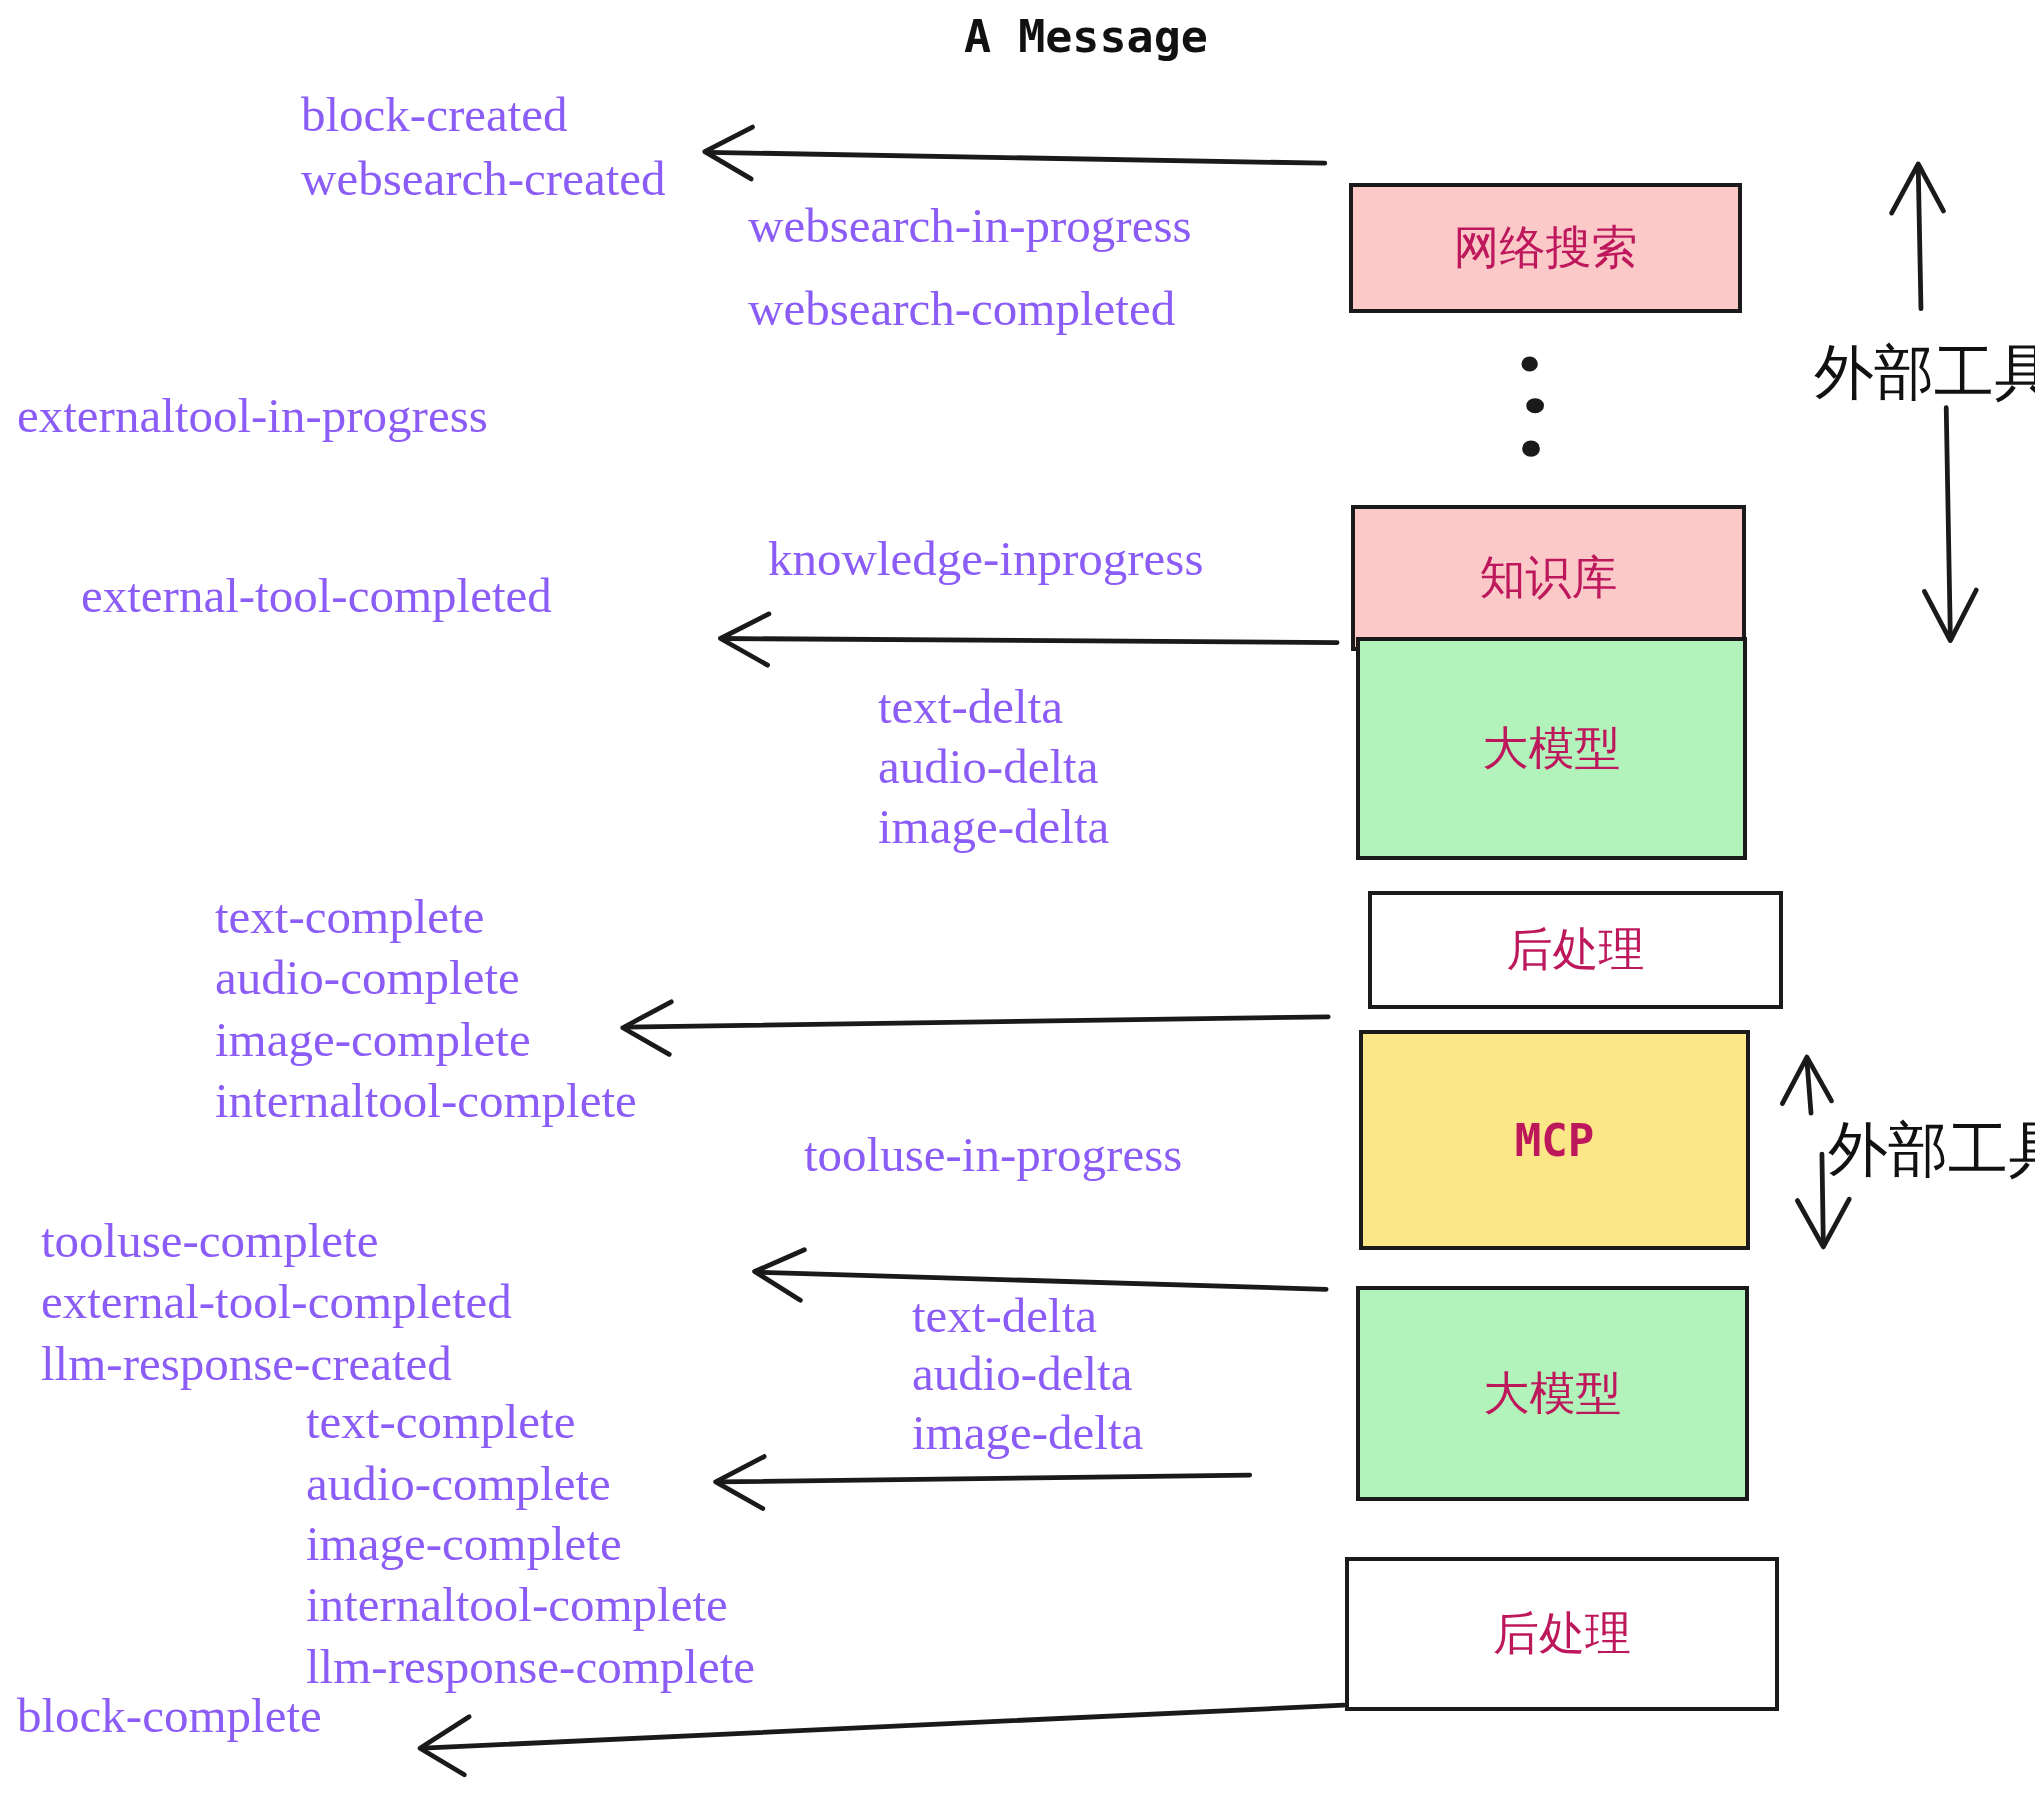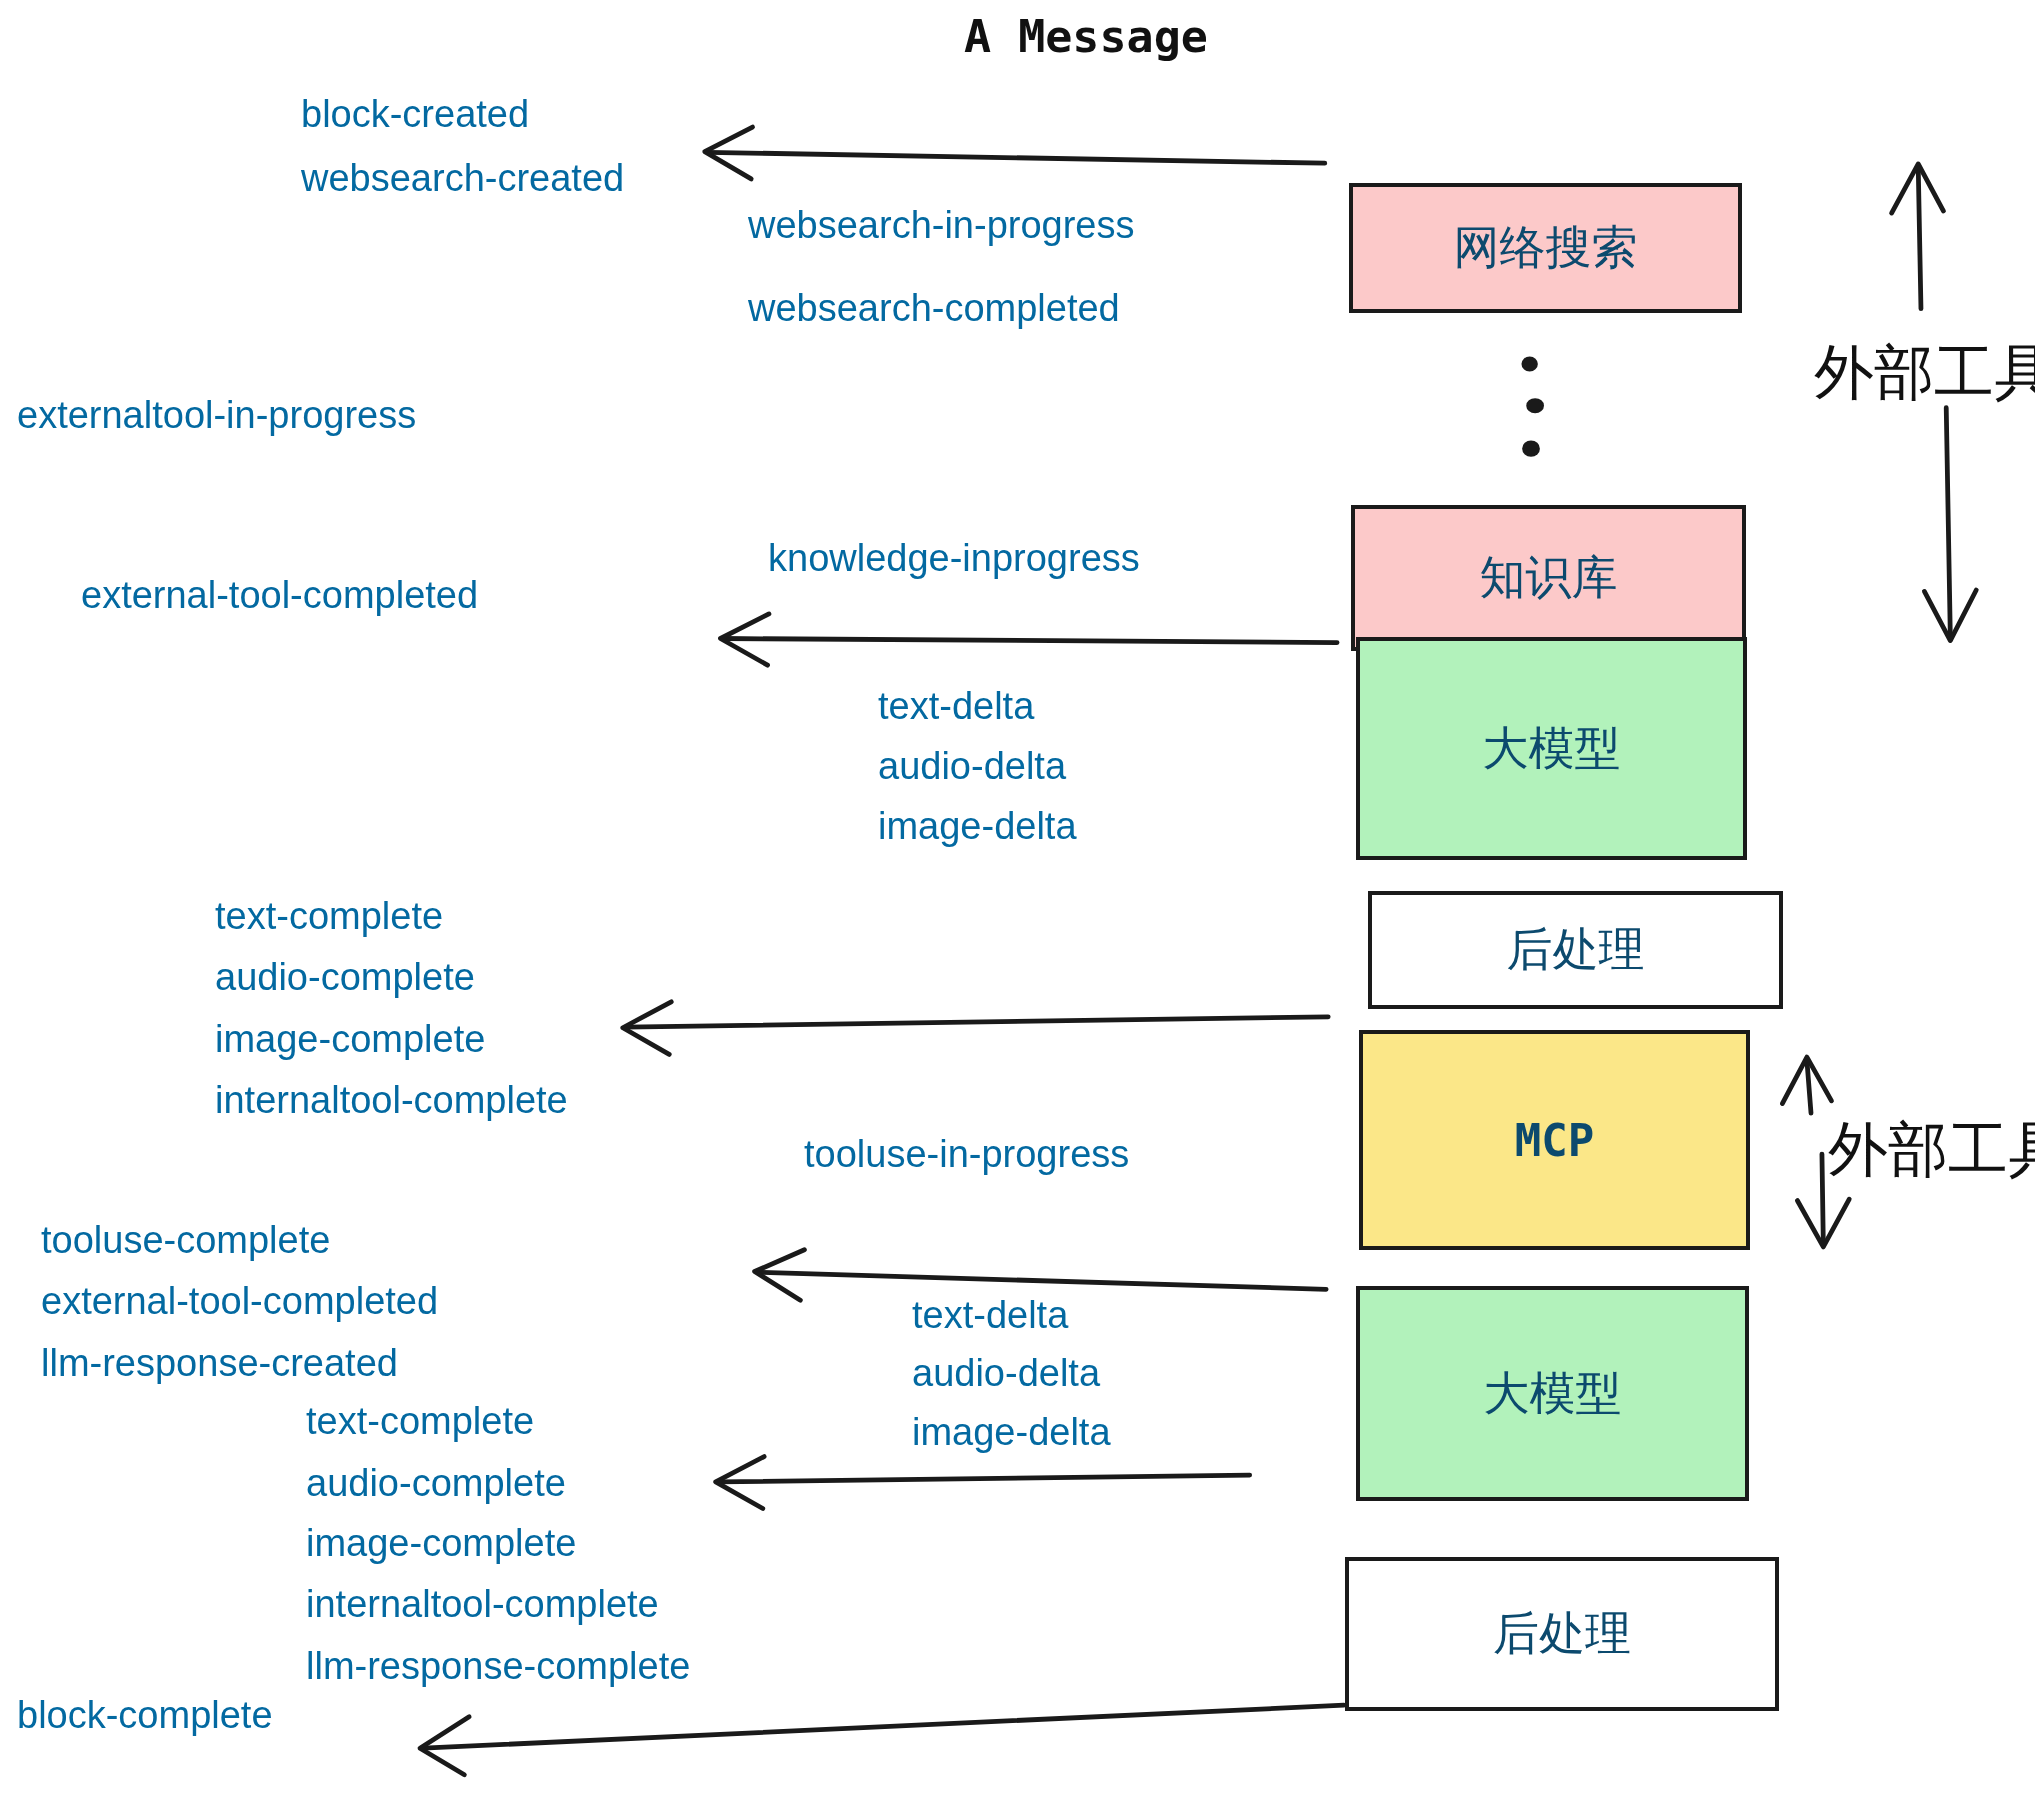--- a/index.html
+++ b/index.html
@@ -1,24 +1,24 @@
 <!DOCTYPE html>
 <html style="font-size:11px"><head>
 <meta charset="utf-8">
 <style>
   html,body{margin:0;padding:0;background:#ffffff;}
   #canvas{position:relative;width:2035px;height:1796px;background:#ffffff;overflow:hidden;
           font-family:"DejaVu Sans Mono",monospace;color:#111;}
   .title{position:absolute;left:964px;top:9.6px;font-size:45px;font-weight:bold;
          font-family:"DejaVu Sans Mono",monospace;white-space:nowrap;}
-  .ev{position:absolute;font-size:38px;line-height:61px;white-space:nowrap;
-      font-family:Liberation Sans, sans-serif;color:#0369a1;}
+  .ev{position:absolute;font-size:49px;line-height:61px;white-space:nowrap;
+      font-family:Liberation Serif, serif;color:#8b5cf6;}
   .box{position:absolute;box-sizing:border-box;border:4.1px solid #1a1a1a;
        display:flex;align-items:center;justify-content:center;
-       font-family:"DejaVu Sans","Liberation Sans",sans-serif;font-size:46px;color:#0c4a6e;
+       font-family:"DejaVu Sans","Liberation Sans",sans-serif;font-size:46px;color:#be185d;
        white-space:nowrap;}
   .mono-label{font-family:"DejaVu Sans Mono",monospace;font-weight:bold;font-size:44px;}
   .side{position:absolute;font-family:"DejaVu Sans","Liberation Sans",sans-serif;
         font-size:60px;white-space:nowrap;color:#111;}
   
   #box-websearch {left:1349px;top:183px;width:393px;height:130px;background:#fcc9c9;}
   #box-knowledge {left:1351px;top:505px;width:395px;height:146px;background:#fcc9c9;}
   #box-llm-1     {left:1356px;top:637px;width:391px;height:223px;background:#b2f2bb;}
   #box-post-1    {left:1368px;top:891px;width:415px;height:118px;background:#ffffff;}
   #box-mcp       {left:1359px;top:1030px;width:391px;height:220px;background:#fbe788;}

